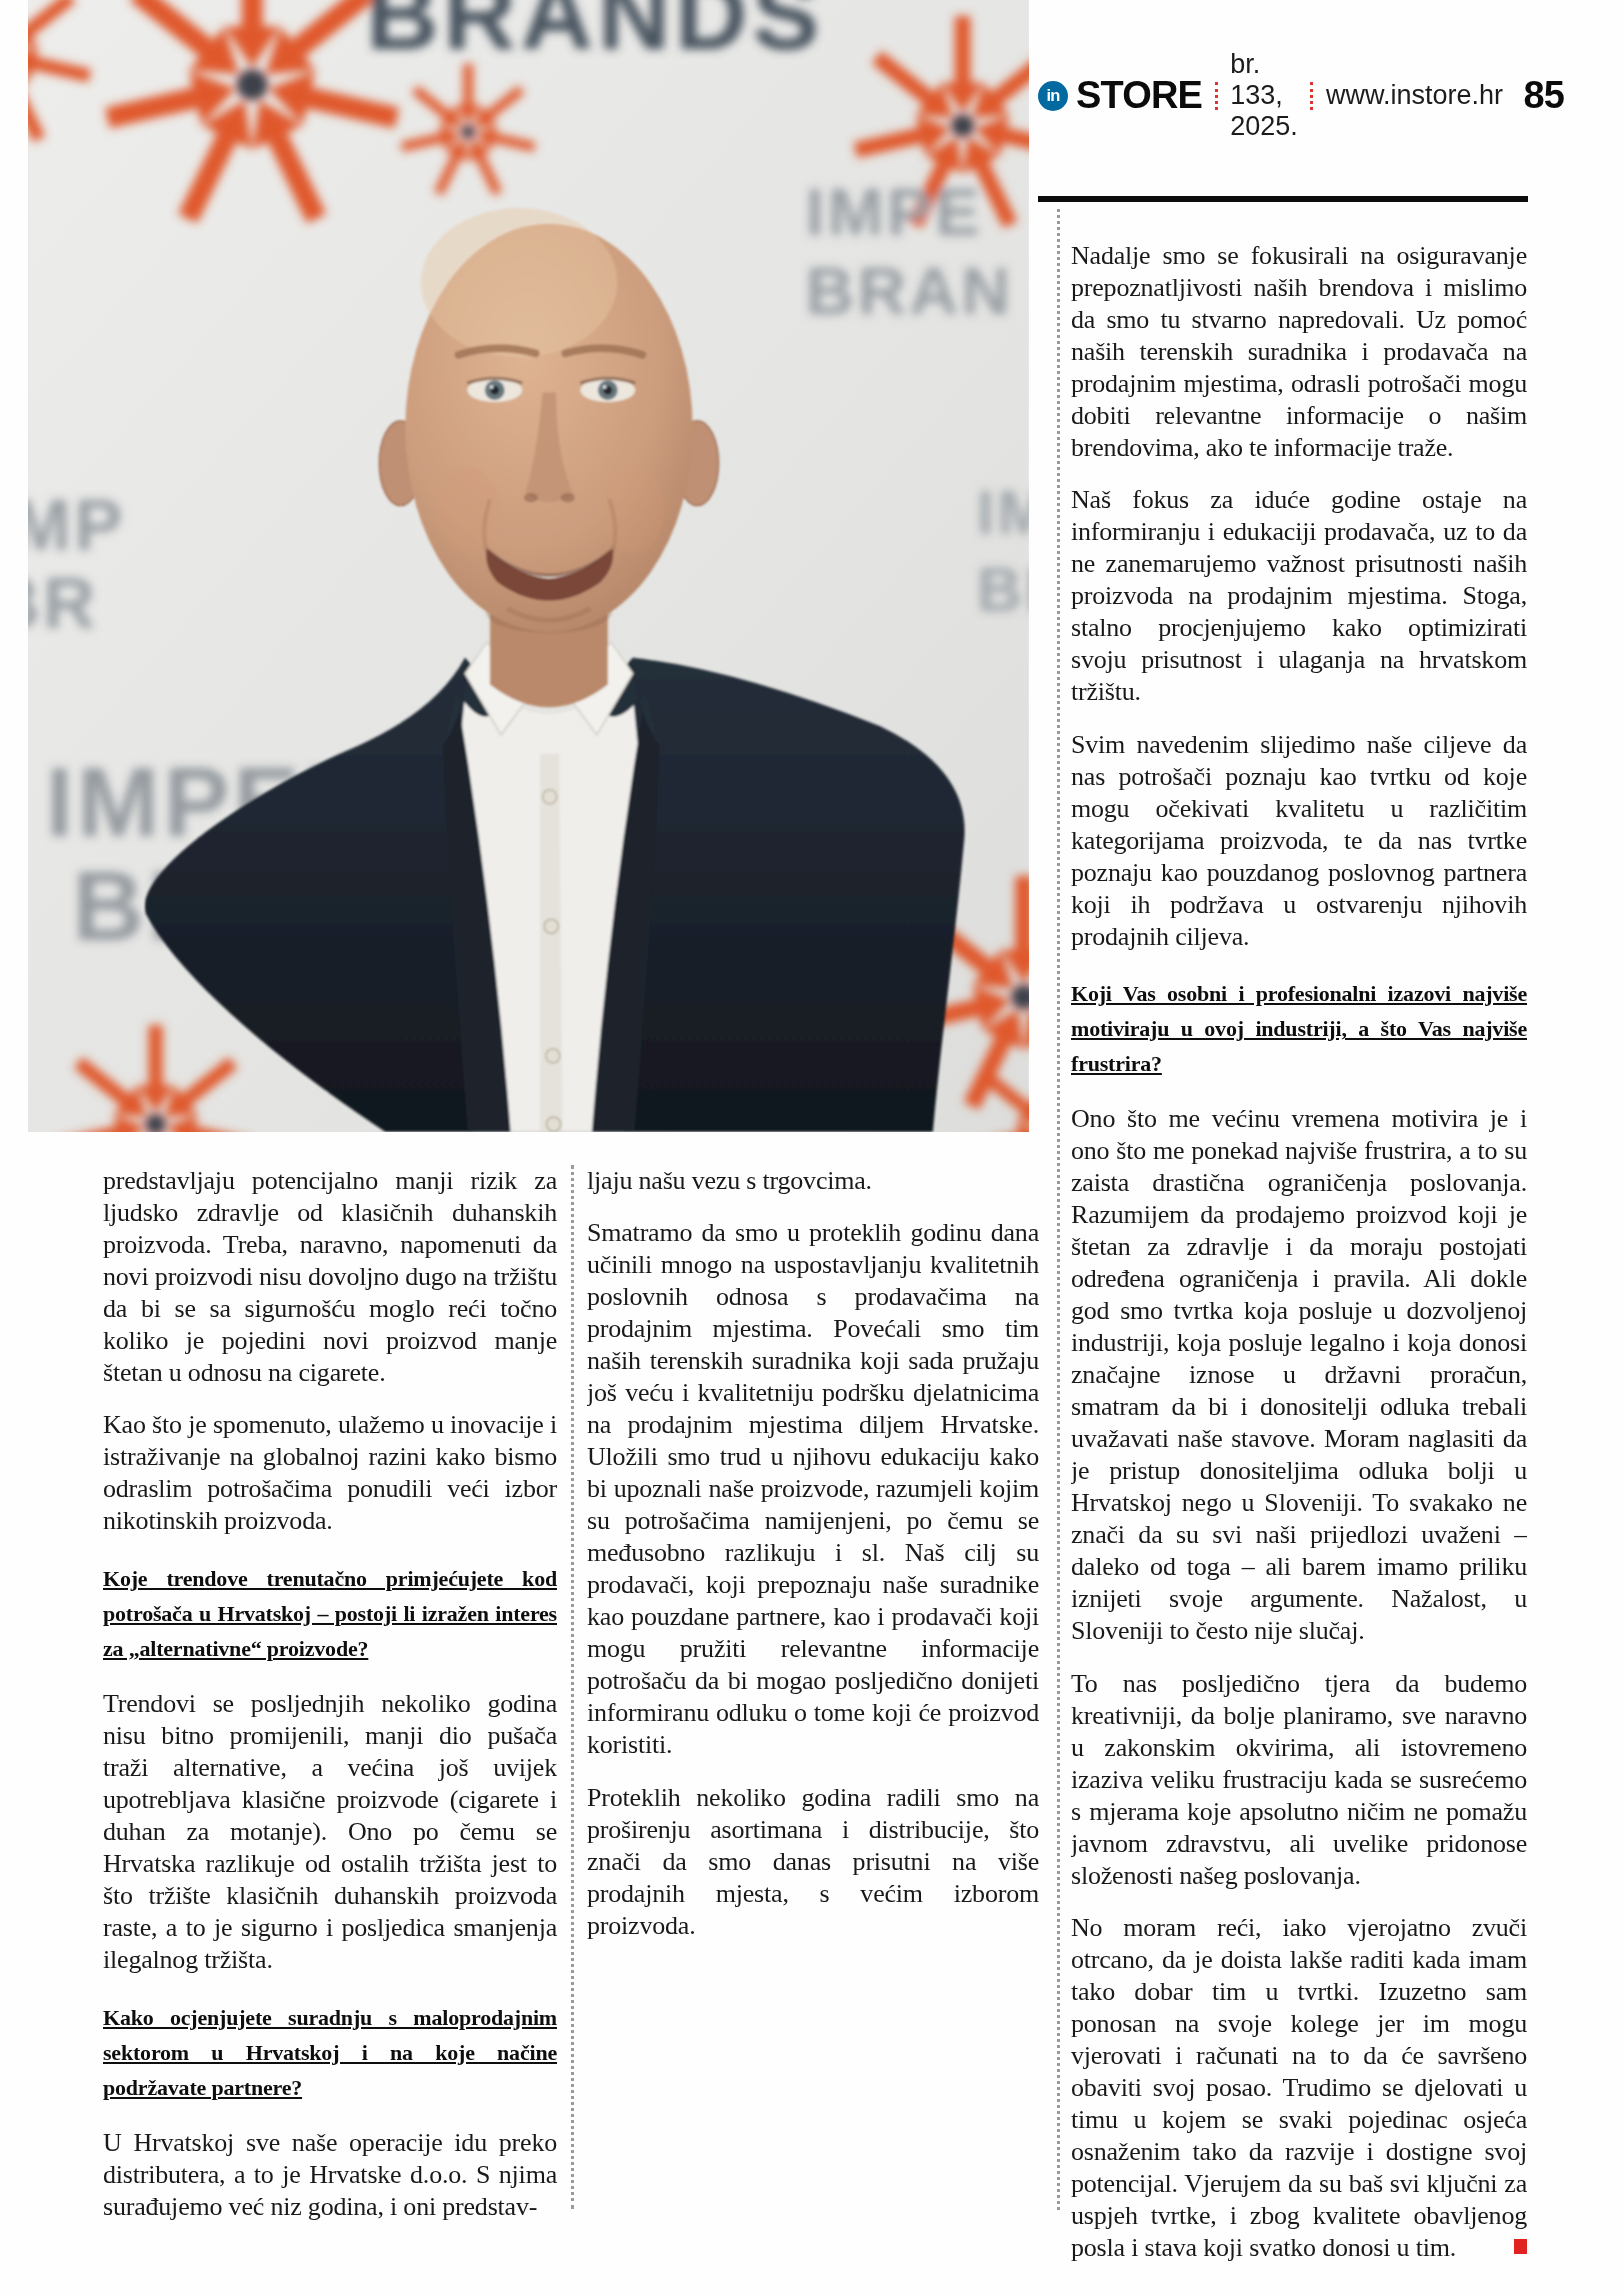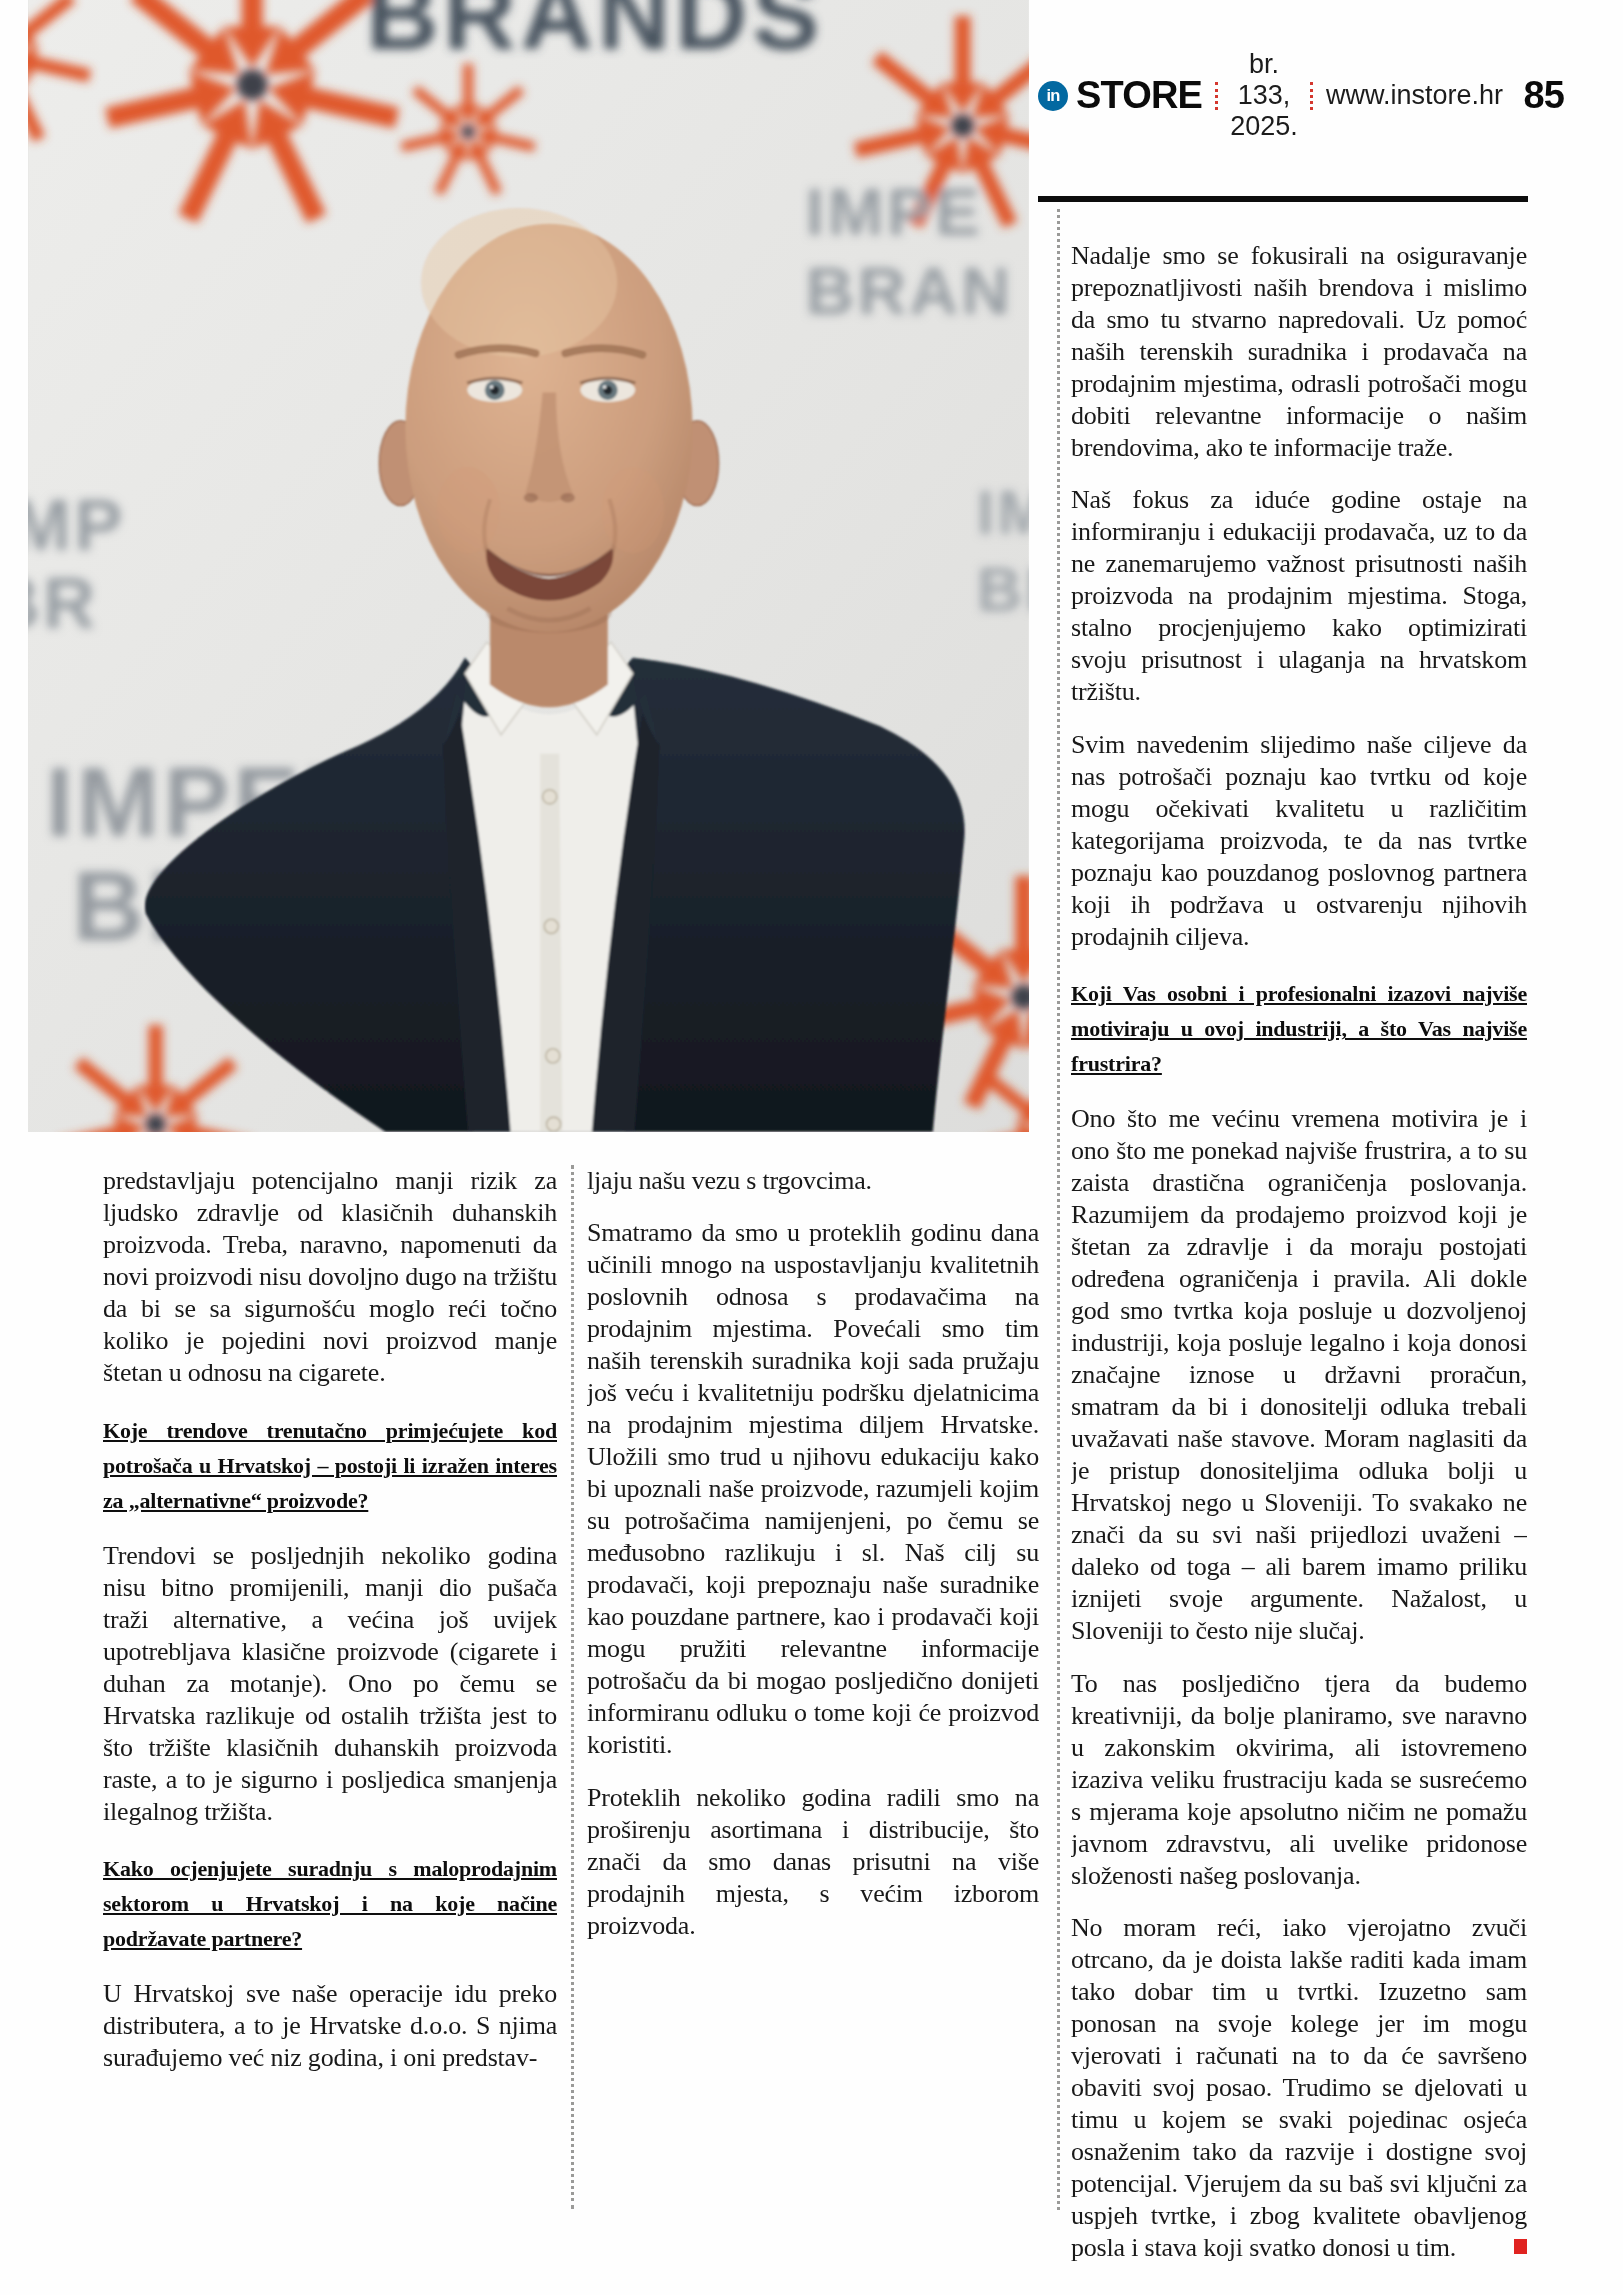--- a/index.html
+++ b/index.html
@@ -19,21 +19,21 @@
   .photo svg{display:block;width:100%;height:100%;}
 
   
   .header{position:absolute;left:1038px;top:72px;width:490px;height:47px;
           display:flex;align-items:center;font-family:"Liberation Sans", sans-serif;}
   .logo-mark{width:30px;height:30px;border-radius:50%;background:#0369a1;color:#fff;
              display:flex;align-items:center;justify-content:center;
              font-weight:700;font-size:16.5px;letter-spacing:-0.8px;flex:0 0 auto;}
   .logo-word{font-weight:800;font-size:38px;letter-spacing:-0.8px;color:#0b0b0b;margin-left:7.9px;}
   .hsep{width:0;height:28px;border-left:3.1px dotted var(--sep-red);margin:0 12.6px;}
-  .hmeta{font-size:27px;color:#1c1c1c;letter-spacing:0;text-align:center;}
+  .hmeta{font-size:27px;color:#1c1c1c;letter-spacing:0;}
   .hbar{width:3.9px;height:44px;background:#0b0b0b;margin-left:auto;}
   .pageno{font-weight:800;font-size:38px;color:#0b0b0b;margin-left:20.4px;letter-spacing:-0.8px;}
   .header-rule{position:absolute;left:1038px;top:196px;width:490px;height:6.3px;background:var(--rule-black);}
 
   
   .vdivider{position:absolute;width:0;border-left:3.1px dotted var(--divider-gray);}
   #divider-right{left:1057px;top:209px;height:2001px;}
   #divider-mid{left:571px;top:1165px;height:1044px;}
 
   
@@ -188,20 +188,21 @@
     <div class="hbar"></div>
     <div class="pageno">85</div>
   </div>
   <div class="header-rule"></div>
 
   <div class="vdivider" id="divider-right"></div>
   <div class="vdivider" id="divider-mid"></div>
 
   <div class="col" id="col-1">
       <p class="bp">predstavljaju potencijalno manji rizik za ljudsko zdravlje od klasičnih duhanskih proizvoda. Treba, naravno, napomenuti da novi proizvodi nisu dovoljno dugo na tržištu da bi se sa sigurnošću moglo reći točno koliko je pojedini novi proizvod manje štetan u odnosu na cigarete.</p>
+      <p class="bp">Kao što je spomenuto, ulažemo u inovacije i istraživanje na globalnoj razini kako bismo odraslim potrošačima ponudili veći izbor nikotinskih proizvoda.</p>
       <p class="q">Koje trendove trenutačno primjećujete kod potrošača u Hrvatskoj – postoji li izražen interes za „alternativne“ proizvode?</p>
       <p class="bp">Trendovi se posljednjih nekoliko godina nisu bitno promijenili, manji dio pušača traži alternative, a većina još uvijek upotrebljava klasične proizvode (cigarete i duhan za motanje). Ono po čemu se Hrvatska razlikuje od ostalih tržišta jest to što tržište klasičnih duhanskih proizvoda raste, a to je sigurno i posljedica smanjenja ilegalnog tržišta.</p>
       <p class="q">Kako ocjenjujete suradnju s maloprodajnim sektorom u Hrvatskoj i na koje načine podržavate partnere?</p>
       <p class="bp">U Hrvatskoj sve naše operacije idu preko distributera, a to je Hrvatske d.o.o. S njima surađujemo već niz godina, i oni predstav-</p>
     </div>
   <div class="col" id="col-2">
       <p class="bp">ljaju našu vezu s trgovcima.</p>
       <p class="bp">Smatramo da smo u proteklih godinu dana učinili mnogo na uspostavljanju kvalitetnih poslovnih odnosa s prodavačima na prodajnim mjestima. Povećali smo tim naših terenskih suradnika koji sada pružaju još veću i kvalitetniju podršku djelatnicima na prodajnim mjestima diljem Hrvatske. Uložili smo trud u njihovu edukaciju kako bi upoznali naše proizvode, razumjeli kojim su potrošačima namijenjeni, po čemu se međusobno razlikuju i sl. Naš cilj su prodavači, koji prepoznaju naše suradnike kao pouzdane partnere, kao i prodavači koji mogu pružiti relevantne informacije potrošaču da bi mogao posljedično donijeti informiranu odluku o tome koji će proizvod koristiti.</p>
       <p class="bp">Proteklih nekoliko godina radili smo na proširenju asortimana i distribucije, što znači da smo danas prisutni na više prodajnih mjesta, s većim izborom proizvoda.</p>
     </div>

